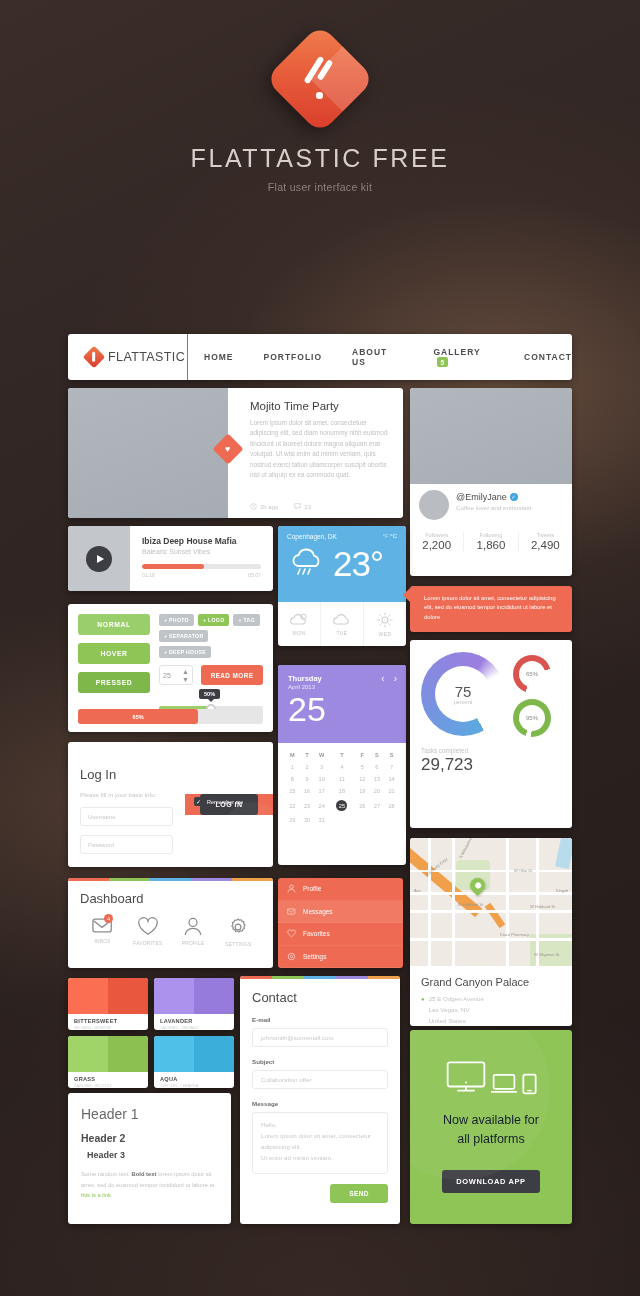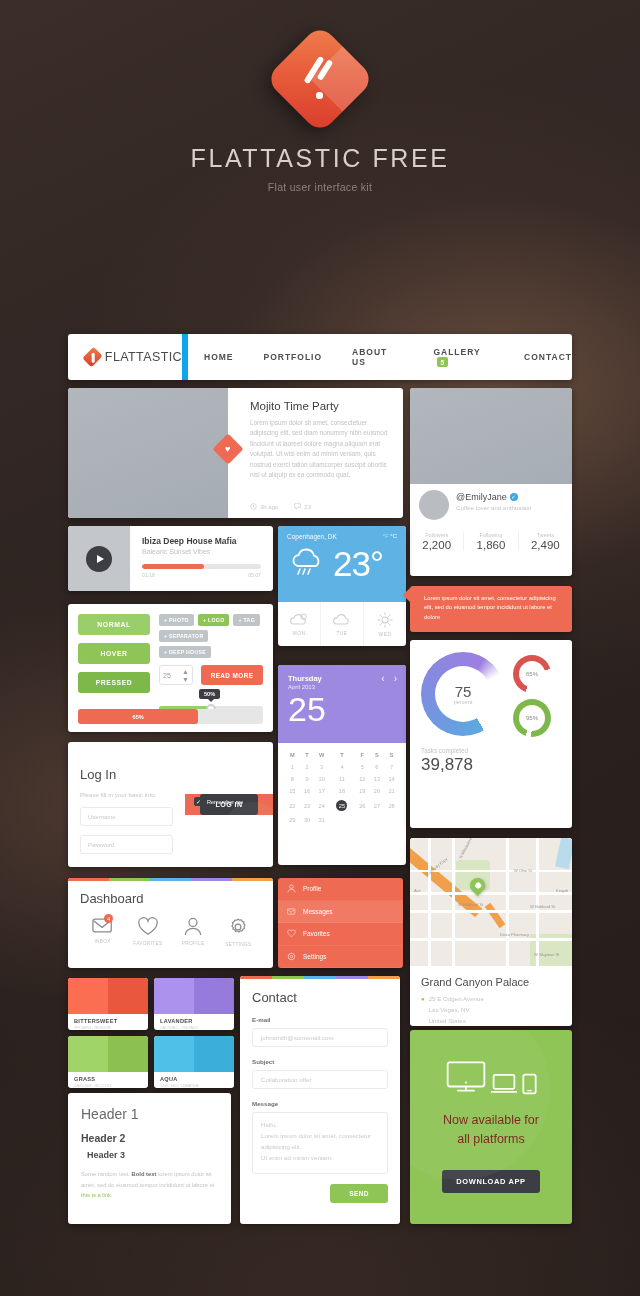--- a/index.html
+++ b/index.html
@@ -46,21 +46,21 @@
     margin-top: 26px; color: #d8cfca; font-size: 25px; letter-spacing: 2.6px;
     font-weight: 400;
   }
   .hero-sub { margin-top: 8px; color: #8f817b; font-size: 10.5px; letter-spacing: .3px; }
 
   
   .card { position: absolute; background: #fff; border-radius: 3px; box-shadow: 0 2px 7px rgba(0,0,0,0.4); overflow: hidden; }
 
   
   .nav { left: 68px; top: 334px; width: 504px; height: 46px; display: flex; align-items: center; }
-  .nav-brand { width: 120px; display: flex; align-items: center; gap: 6px; padding-left: 18px; border-right: 6px solid #0ea5e9; height: 100%; }
+  .nav-brand { width: 120px; display: flex; align-items: center; gap: 6px; padding-left: 18px; border-right: 1px solid #0ea5e9; height: 100%; }
   .brand-mark { width: 16px; height: 16px; transform: rotate(45deg); border-radius: 3px;
     background: linear-gradient(135deg,#ef7e4e,#d93b2b); position: relative; }
   .brand-mark::after { content:""; position:absolute; left:6px; top:3px; width:3px; height:10px; background:#fff; border-radius:2px; transform: rotate(-45deg);}
   .brand-name { font-size: 12.5px; color: #4a4a4a; letter-spacing: .4px; }
   .nav-links { flex: 1; display: flex; align-items: center; justify-content: center; gap: 30px; padding-left: 16px; }
   .nav-link { font-size: 8.5px; font-weight: bold; color: #4d4d4d; letter-spacing: 1px; position: relative; }
   .nav-badge { display: inline-block; background: #8ec556; color: #fff; font-size: 6.5px; border-radius: 2px; padding: 1.5px 3px; margin-left: 4px; vertical-align: middle; }
 
   
   .article { left: 68px; top: 388px; width: 335px; height: 130px; display: flex; }
@@ -249,21 +249,21 @@
   .h3 { font-size: 9px; color: #4b4b4b; font-weight: bold; margin-top: 6px; padding-left: 6px; }
   .typo-p { margin-top: 9px; font-size: 5.8px; line-height: 1.85; color: #c3c3c3; }
   .typo-p b { color: #6e6e6e; }
   .typo-p a { color: #8ec556; text-decoration: none; }
 
   
   .download { left: 410px; top: 1030px; width: 162px; height: 194px; background: #8ec556;
     display: flex; flex-direction: column; align-items: center; justify-content: center; position: relative; overflow: hidden; }
   .download::before { content:""; position:absolute; left:-40px; top:-30px; width: 180px; height: 180px; border-radius: 50%; background: rgba(255,255,255,0.05);}
   .devices { display: flex; align-items: flex-end; gap: 5px; margin-bottom: 16px; }
-  .dl-text { color: #7f1d1d; font-size: 12.5px; font-weight: 300; text-align: center; line-height: 1.45; opacity: .95; }
+  .dl-text { color: #0f172a; font-size: 12.5px; font-weight: 300; text-align: center; line-height: 1.45; opacity: .95; }
   .dl-btn { margin-top: 22px; background: #3d3d44; color: #fff; font-size: 7.5px; font-weight: bold; letter-spacing: .6px;
     padding: 7px 14px; border-radius: 3px; }
 
   svg { display: block; }
 </style>
 </head>
 <body>
 
 <div class="stage">
 
@@ -529,21 +529,21 @@
       <div class="mini-col">
         <div class="donut-sm red">
             <span>65%</span>
           </div>
         <div class="donut-sm green">
             <span>95%</span>
           </div>
       </div>
     </div>
     <div class="tasks-label">Tasks completed</div>
-    <div class="tasks-value">39,878</div>
+    <div class="tasks-value">29,723</div>
   </div>
 
   <div class="card login">
     <div class="login-left">
       <div class="login-title">Log In</div>
       <div class="login-sub">Please fill in your basic info:</div>
       <div class="login-input">
           <span>Username</span>
         </div>
       <div class="login-input">

